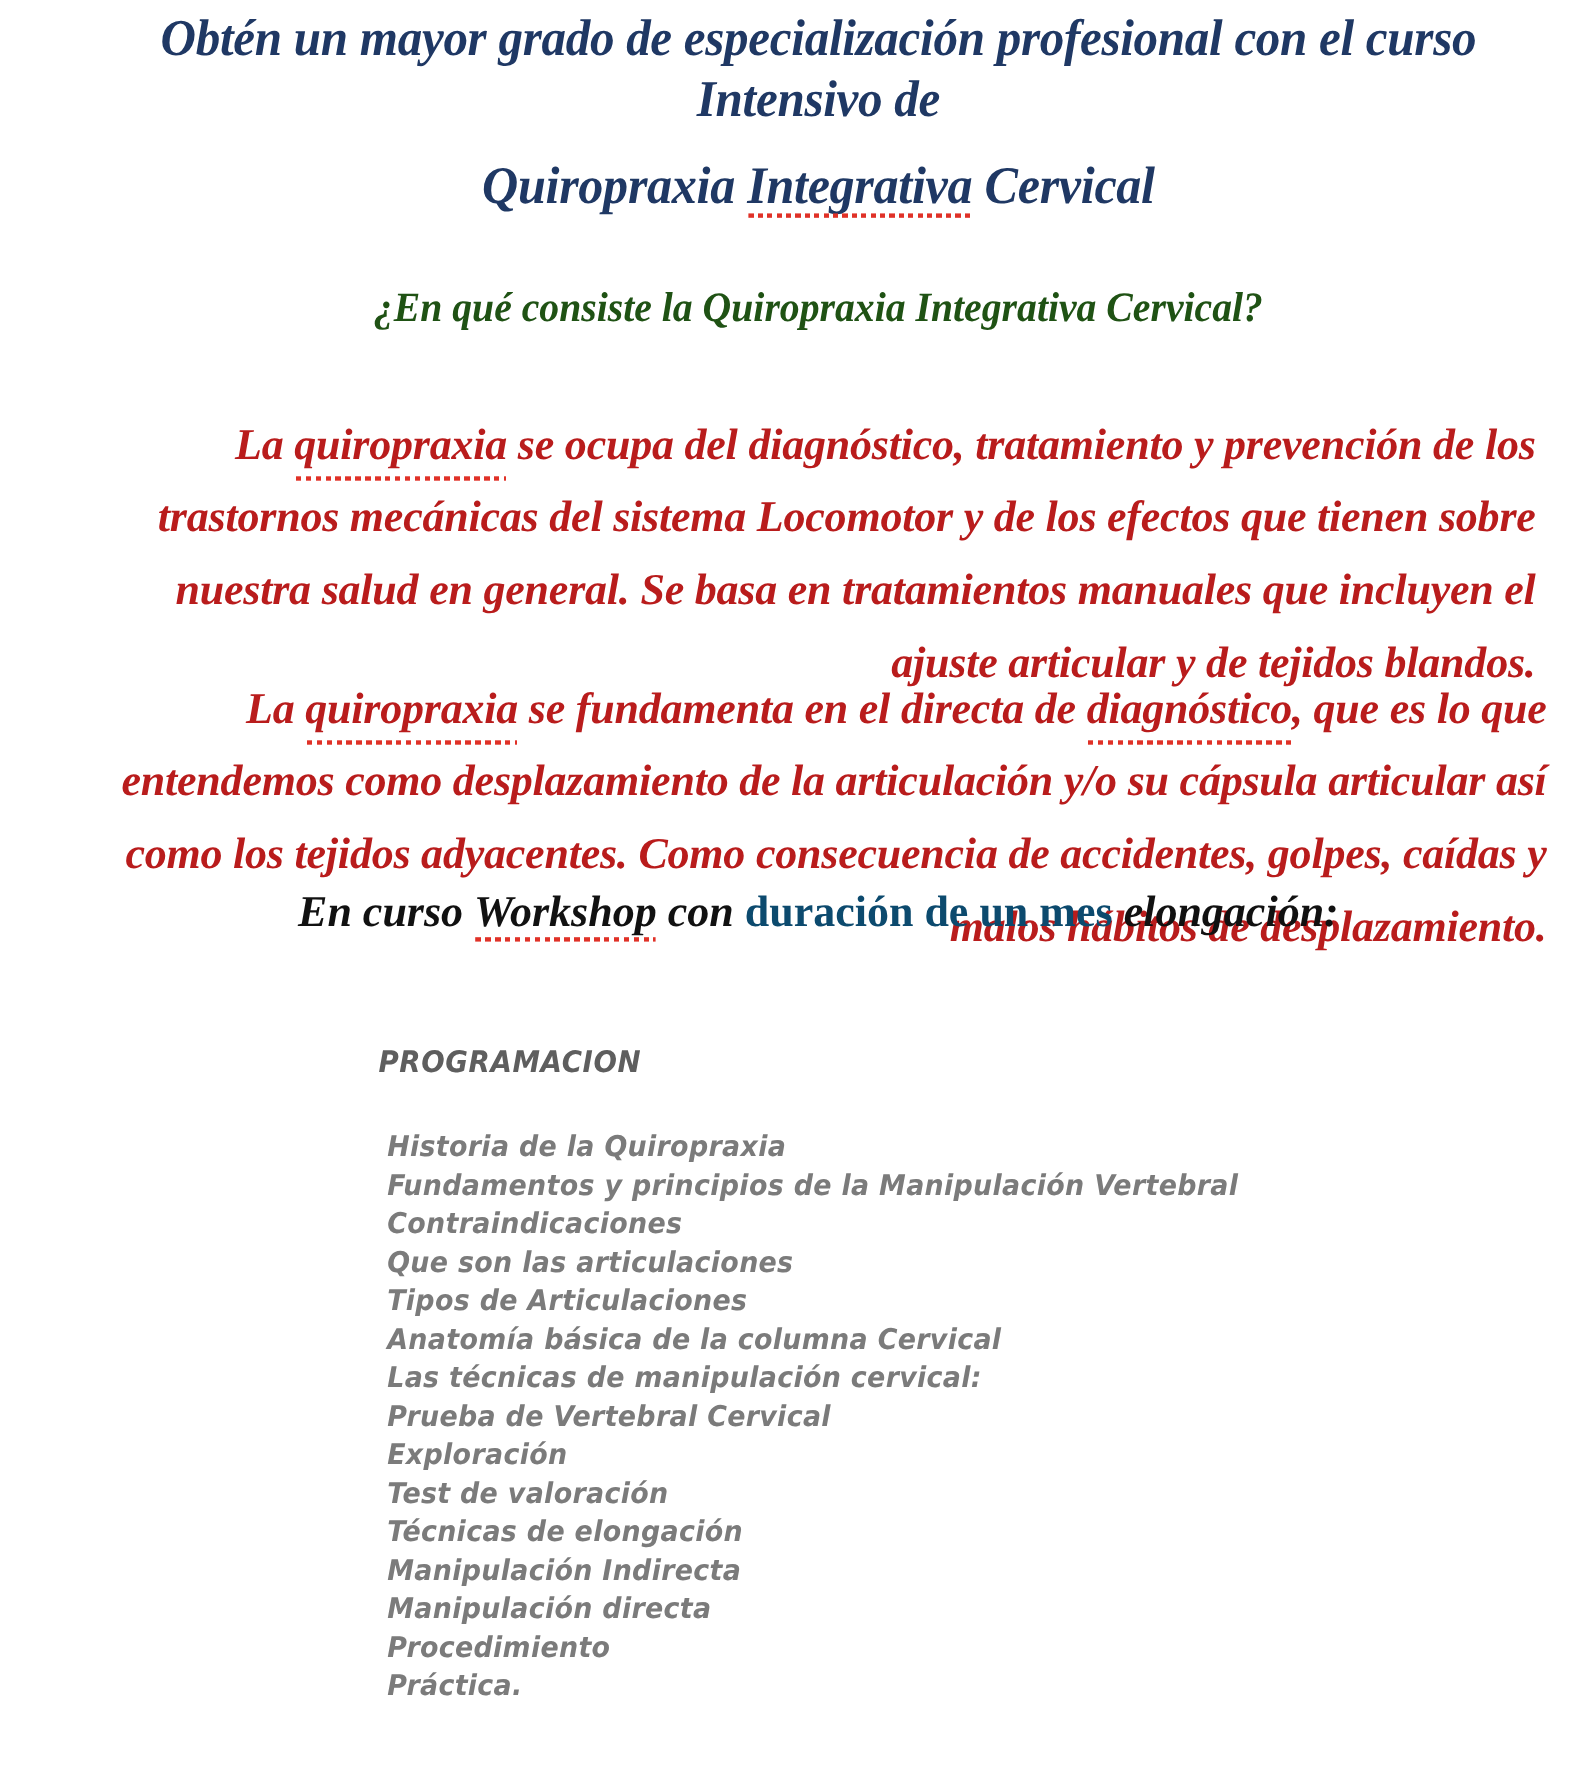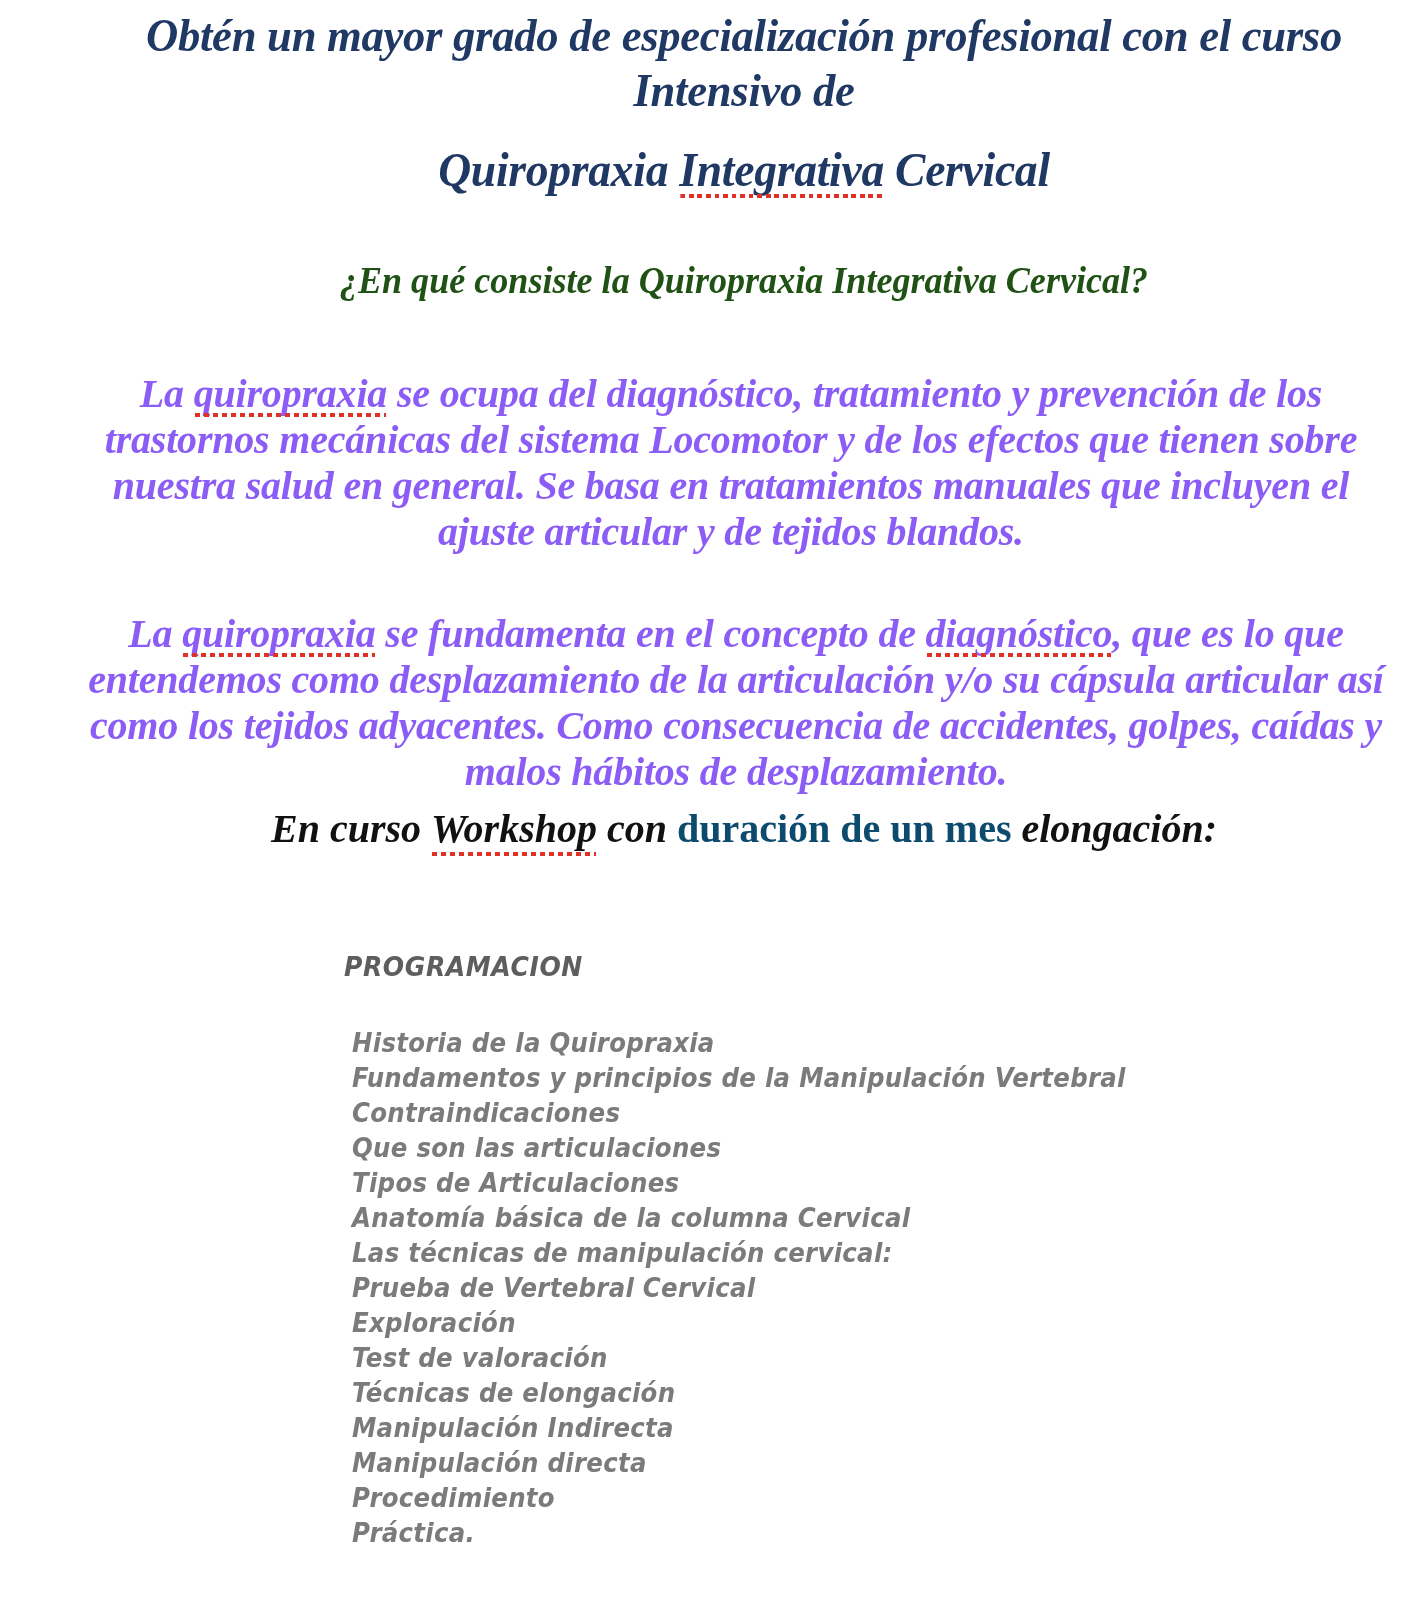--- a/index.html
+++ b/index.html
@@ -85,28 +85,28 @@
     font-style: italic;
     font-size: 38px;
     transform: scaleX(0.95);
     transform-origin: center top;
     white-space: nowrap;
   }
 
   
   .para {
     position: absolute;
-    color: #8b5cf6;
+    color: #b91c1c;
     font-family: "Liberation Serif", serif;
     font-weight: bold;
     font-style: italic;
     font-size: 40px;
-    line-height: 46px;
+    line-height: 66px;
     letter-spacing: -0.2px;
-    text-align: center;
+    text-align: right;
   }
   #para-1 {
     left: 36px;
     top: 371px;
     width: 1330px;
   }
   #para-2 {
     left: 36px;
     top: 611px;
     width: 1340px;
@@ -180,21 +180,21 @@
   <div class="title-block">
     <div class="title-line">Obtén un mayor grado de especialización profesional con el curso</div>
     <div class="title-line">Intensivo de</div>
     <div class="title-line second"><span>Quiropraxia </span><span class="sp">Integrativa</span><span> Cervical</span></div>
   </div>
 
   <div class="subtitle">¿En qué consiste la Quiropraxia Integrativa Cervical?</div>
 
   <div class="para" id="para-1"><span>La </span><span class="sp">quiropraxia</span><span> se ocupa del diagnóstico, tratamiento y prevención de los trastornos mecánicas del sistema Locomotor y de los efectos que tienen sobre nuestra salud en general. Se basa en tratamientos manuales que incluyen el ajuste articular  y de tejidos blandos.</span></div>
 
-  <div class="para" id="para-2"><span>La </span><span class="sp">quiropraxia</span><span> se fundamenta en el concepto de </span><span class="sp">diagnóstico</span><span>, que es lo que entendemos como desplazamiento de la articulación y/o su cápsula articular así como los tejidos adyacentes. Como consecuencia de accidentes, golpes, caídas y malos hábitos de desplazamiento.</span></div>
+  <div class="para" id="para-2"><span>La </span><span class="sp">quiropraxia</span><span> se fundamenta en el directa de </span><span class="sp">diagnóstico</span><span>, que es lo que entendemos como desplazamiento de la articulación y/o su cápsula articular así como los tejidos adyacentes. Como consecuencia de accidentes, golpes, caídas y malos hábitos de desplazamiento.</span></div>
 
   <div class="workshop-line"><span>En curso </span><span class="sp sp-low underline-solid">Workshop</span><span>  con </span><span class="green-accent">duración de un mes</span><span> elongación:</span></div>
 
   <div class="prog-heading">PROGRAMACION</div>
 
   <ul class="curriculum" id="curriculum-list">
       <li>Historia  de la Quiropraxia</li>
       <li>Fundamentos y principios de la Manipulación Vertebral</li>
       <li>Contraindicaciones</li>
       <li>Que son las articulaciones</li>

